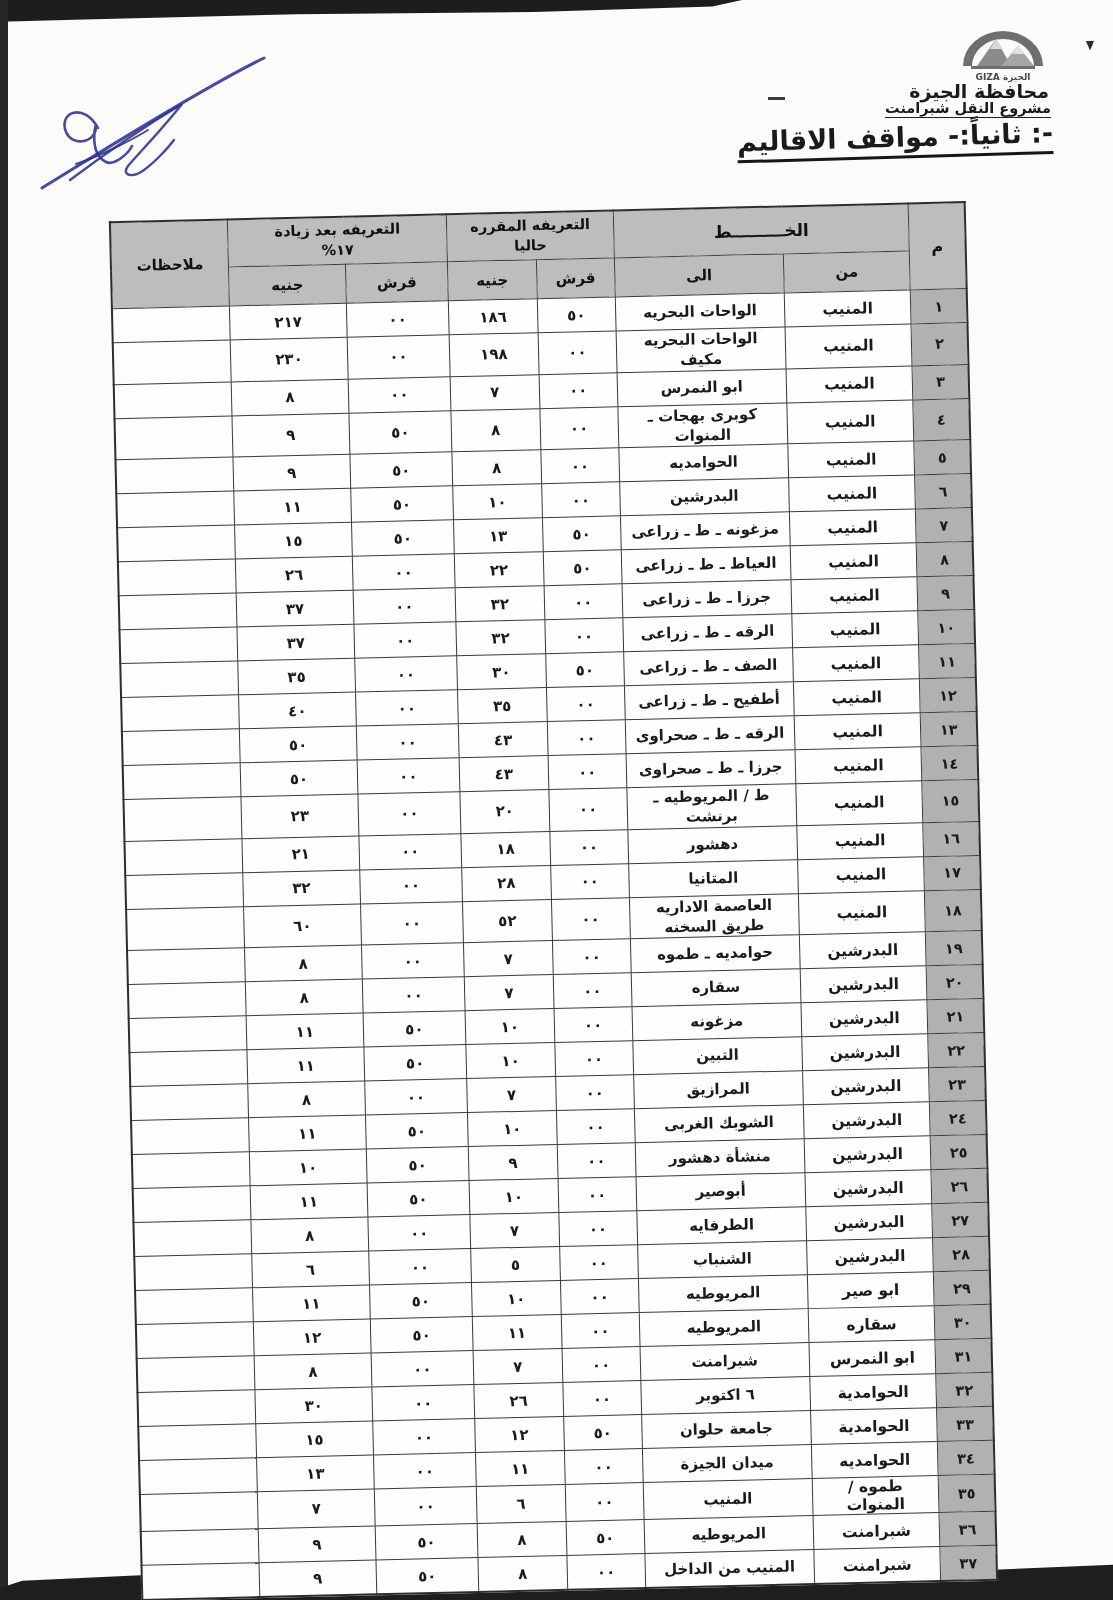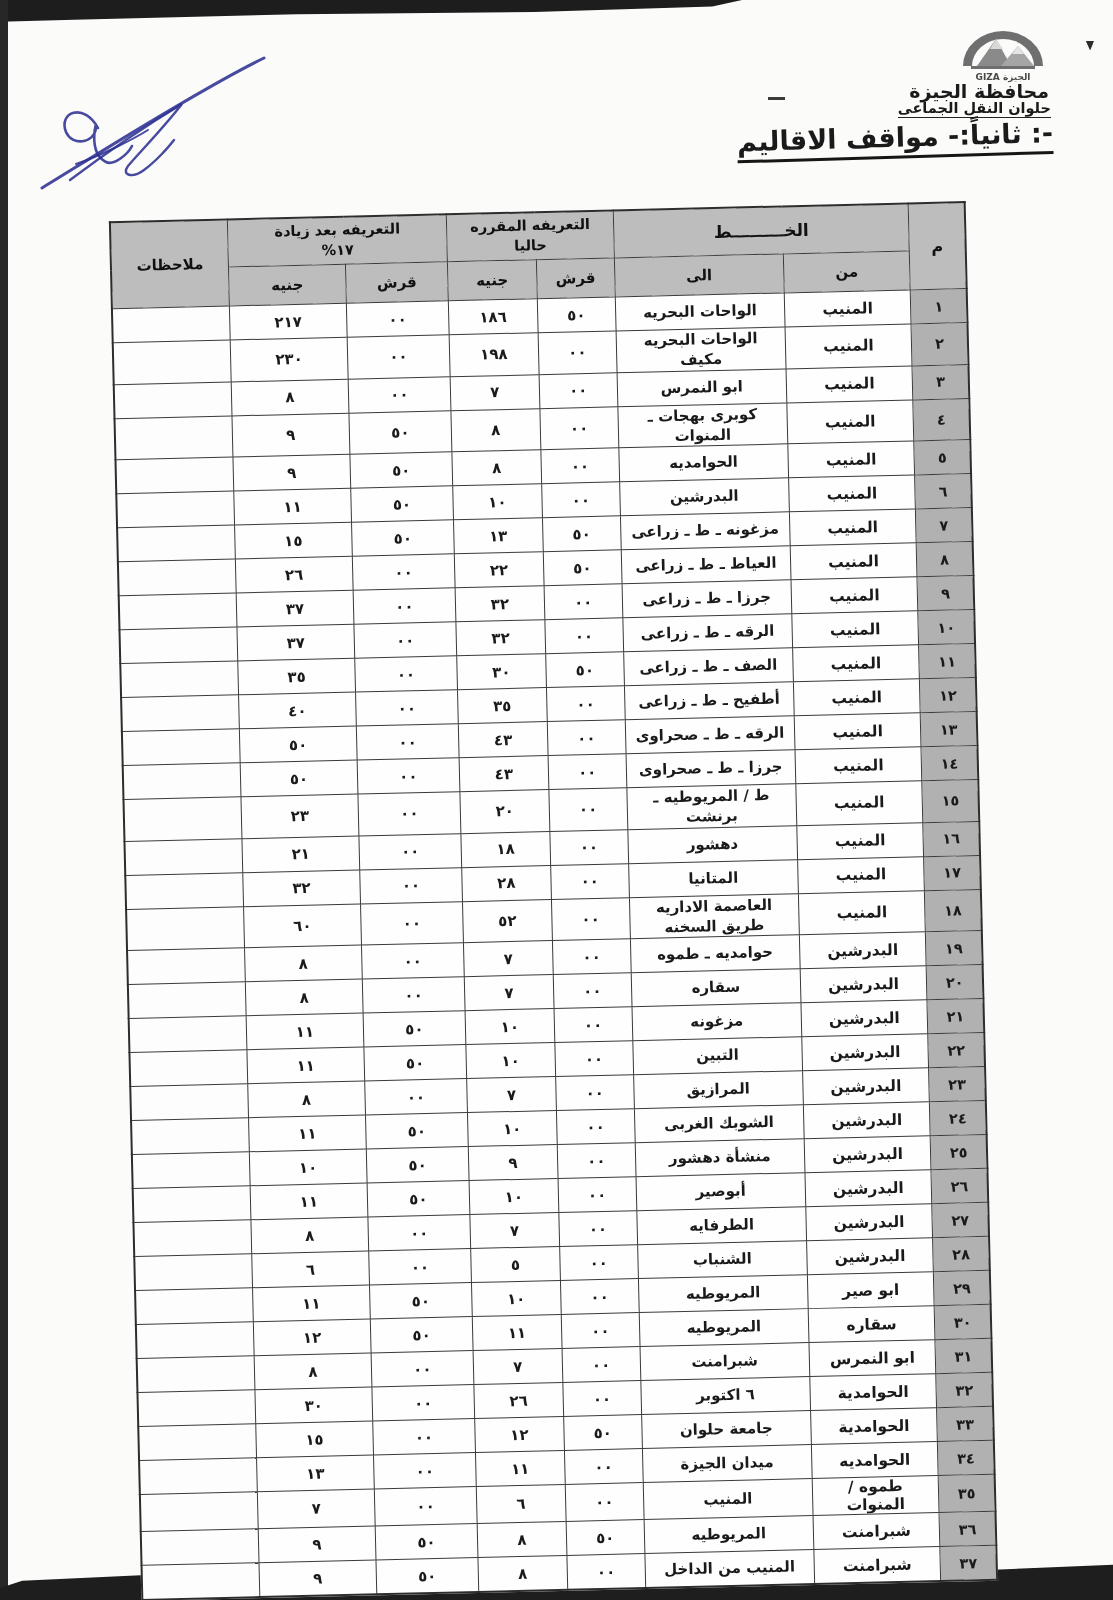--- a/index.html
+++ b/index.html
@@ -90,21 +90,21 @@
       <polygon points="39,15 46,25 33,25" fill="#d9d9d9"></polygon>
       <polygon points="44,42 61,22 77,42" fill="#a5a5a5"></polygon>
       <polygon points="61,22 67,30 55,30" fill="#e3e3e3"></polygon>
       <rect x="14" y="42" width="64" height="3" fill="#6f6f6f"></rect>
       <text x="46" y="56" text-anchor="middle" font-size="9" font-weight="bold" fill="#4a4a4a" font-family="DejaVu Sans, sans-serif">
         <tspan>GIZA الجيزة</tspan>
       </text>
     </svg>
   </div>
   <div class="org-line1">محافظة الجيزة</div>
-  <div class="org-line2">حلوان النقل الجماعى</div>
+  <div class="org-line2">مشروع النقل شبرامنت</div>
   <div class="section-title">ثانياً:- مواقف الاقاليم :-</div>
 
   <div class="table-wrap">
     <table dir="rtl">
       <colgroup>
         <col style="width:56px">
           <col style="width:126px">
           <col style="width:168px">
         <col style="width:78px">
           <col style="width:88px">

